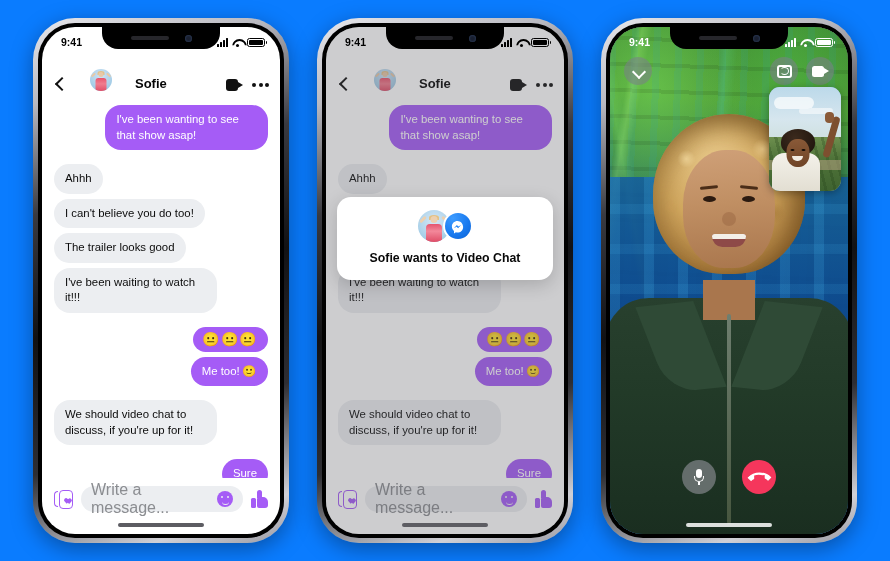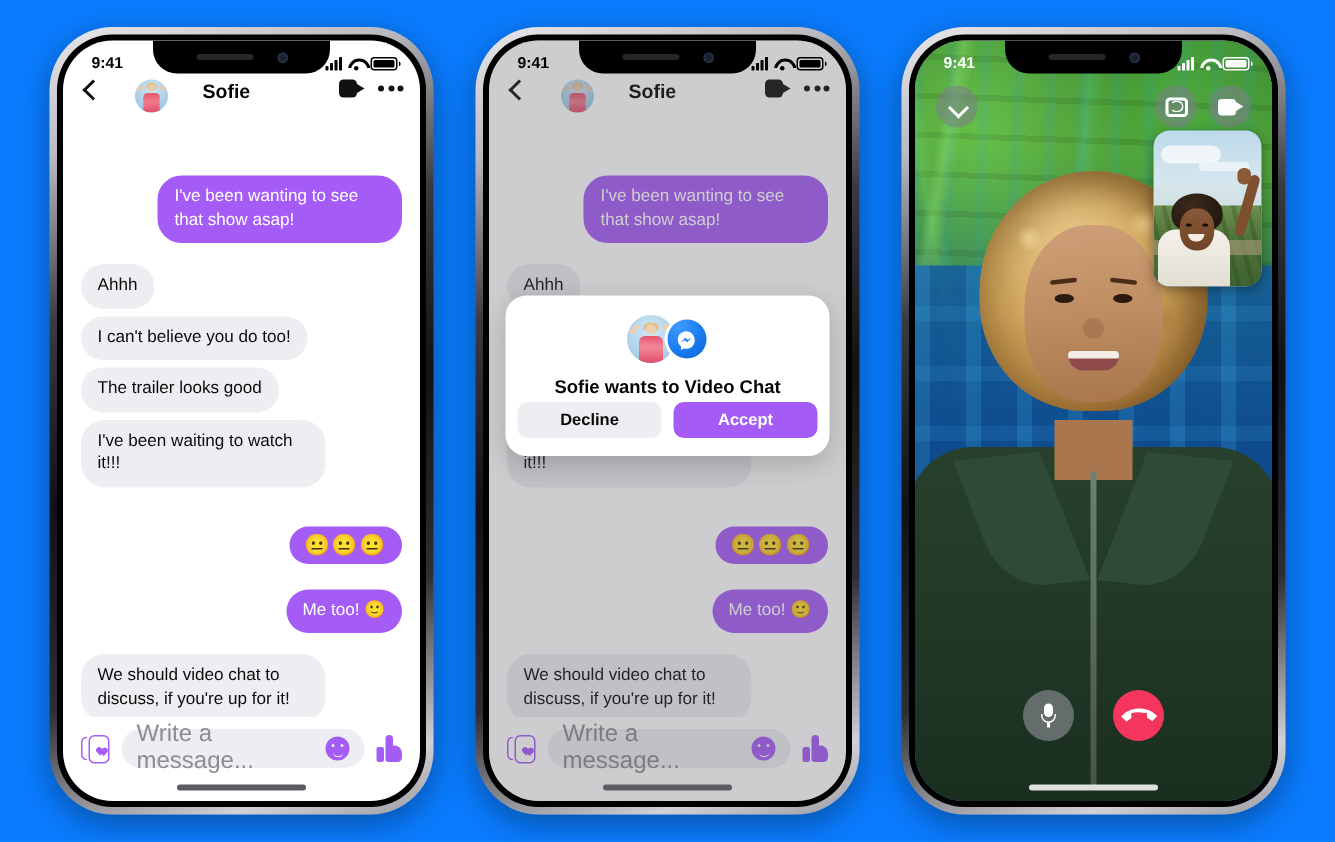--- a/index.html
+++ b/index.html
@@ -95,21 +95,21 @@
   .home-ind {
     position: absolute; bottom: 7px; left: 50%; transform: translateX(-50%);
     width: 86px; height: 4px; border-radius: 3px; background: #5c5c62; z-index: 36;
   }
   .home-ind.light { background: #fff; opacity: .85; }
 
   
   .chat-header {
     position: absolute; top: 26px; left: 0; right: 0;
     height: 38px;
-    display: flex; align-items: flex-start;
+    display: flex; align-items: flex-end;
     padding: 0 11px;
     gap: 23px;
     z-index: 20;
   }
   .back-chevron {
     width: 14px; height: 14px; position: relative; flex: 0 0 auto; cursor: pointer;
   }
   .back-chevron::before {
     content:''; position:absolute; left:4px; top:2px;
     width:8px; height:8px;
@@ -150,21 +150,21 @@
   .row.in { justify-content: flex-start; }
   .bubble {
     max-width: 76%;
     padding: 7px 11px;
     border-radius: 16px;
     font-size: 11.4px;
     line-height: 1.36;
     word-wrap: break-word;
   }
   .bubble.in { background: #eceef1; color: #0b0b0b; }
-  .bubble.out { background: #a55cf6; color: #fff; margin-top: 12px; }
+  .bubble.out { background: #a55cf6; color: #fff; }
   .bubble.emoji { font-size: 14px; padding: 5px 10px; letter-spacing: 1px; line-height: 1.1; }
   .gap-top { margin-top: 9px; }
 
   
   .composer {
     position: absolute; left: 0; right: 0; bottom: 16px;
     height: 38px;
     display: flex; align-items: center;
     gap: 8px;
     padding: 0 12px;
@@ -597,24 +597,20 @@
             </span>
             <span class="msgr-badge">
               <span class="circ">
                 <svg viewBox="0 0 24 24" aria-hidden="true">
                     <path fill="#ffffff" d="M12 3C6.9 3 3 6.8 3 11.9c0 2.9 1.3 5.4 3.4 7.1V23l3.1-1.7c.8.2 1.6.3 2.5.3 5.1 0 9-3.8 9-8.9S17.1 3 12 3zm.9 11.9l-2.3-2.5-4.5 2.5 4.9-5.2 2.4 2.4 4.4-2.4-4.9 5.2z"></path>
                   </svg>
               </span>
             </span>
           </div>
           <div class="modal-title">Sofie wants to Video Chat</div>
-          <div class="modal-btns">
-            <button class="mbtn decline">Decline</button>
-            <button class="mbtn accept">Accept</button>
-          </div>
         </div>
 
         <div class="home-ind"></div>
       </div>
     </div>
   </div>
 
   <div class="phone">
     <div class="phone-inner">
       <div class="screen">

